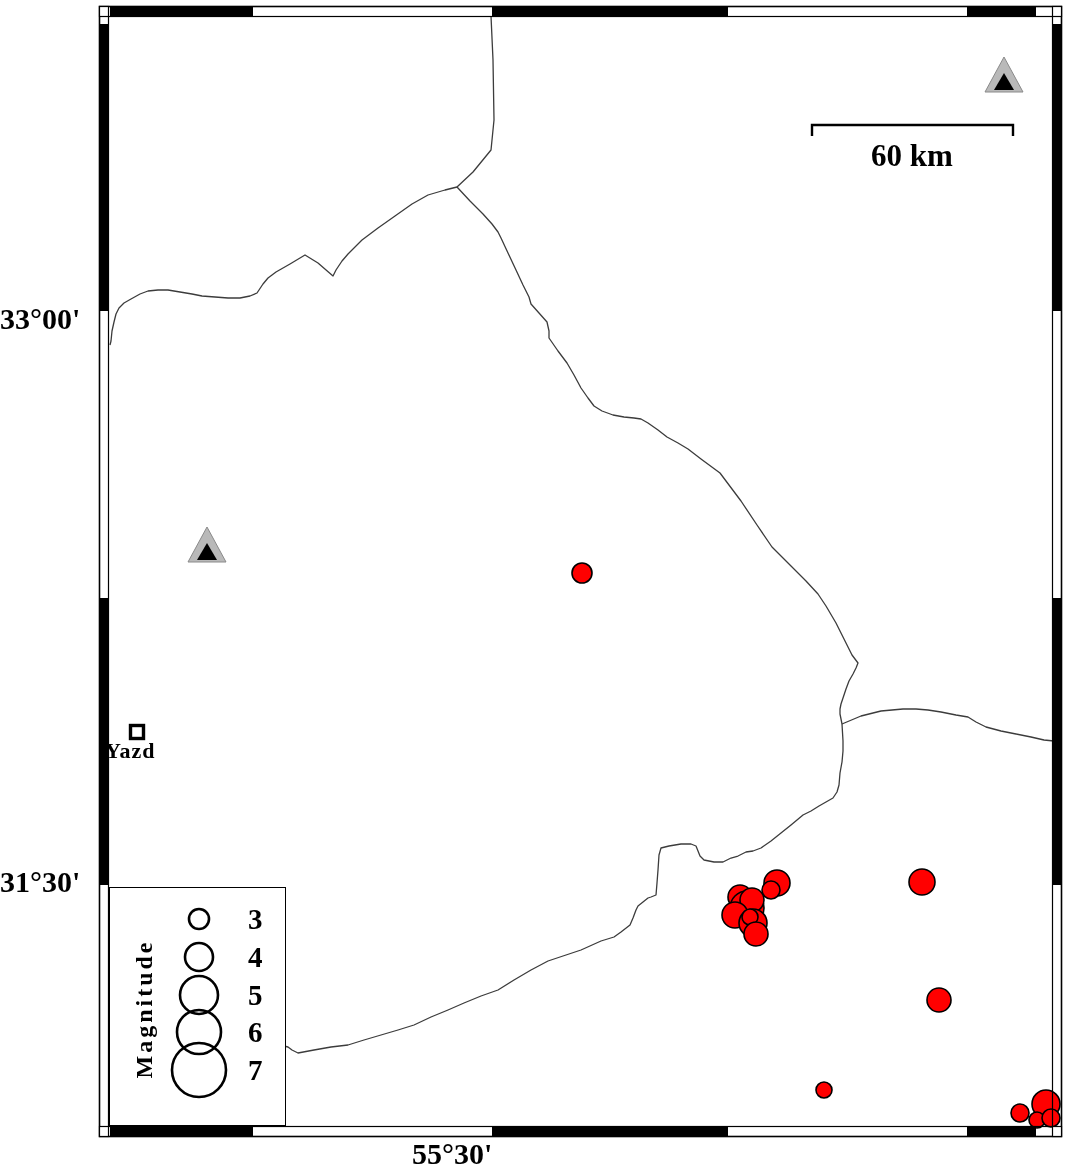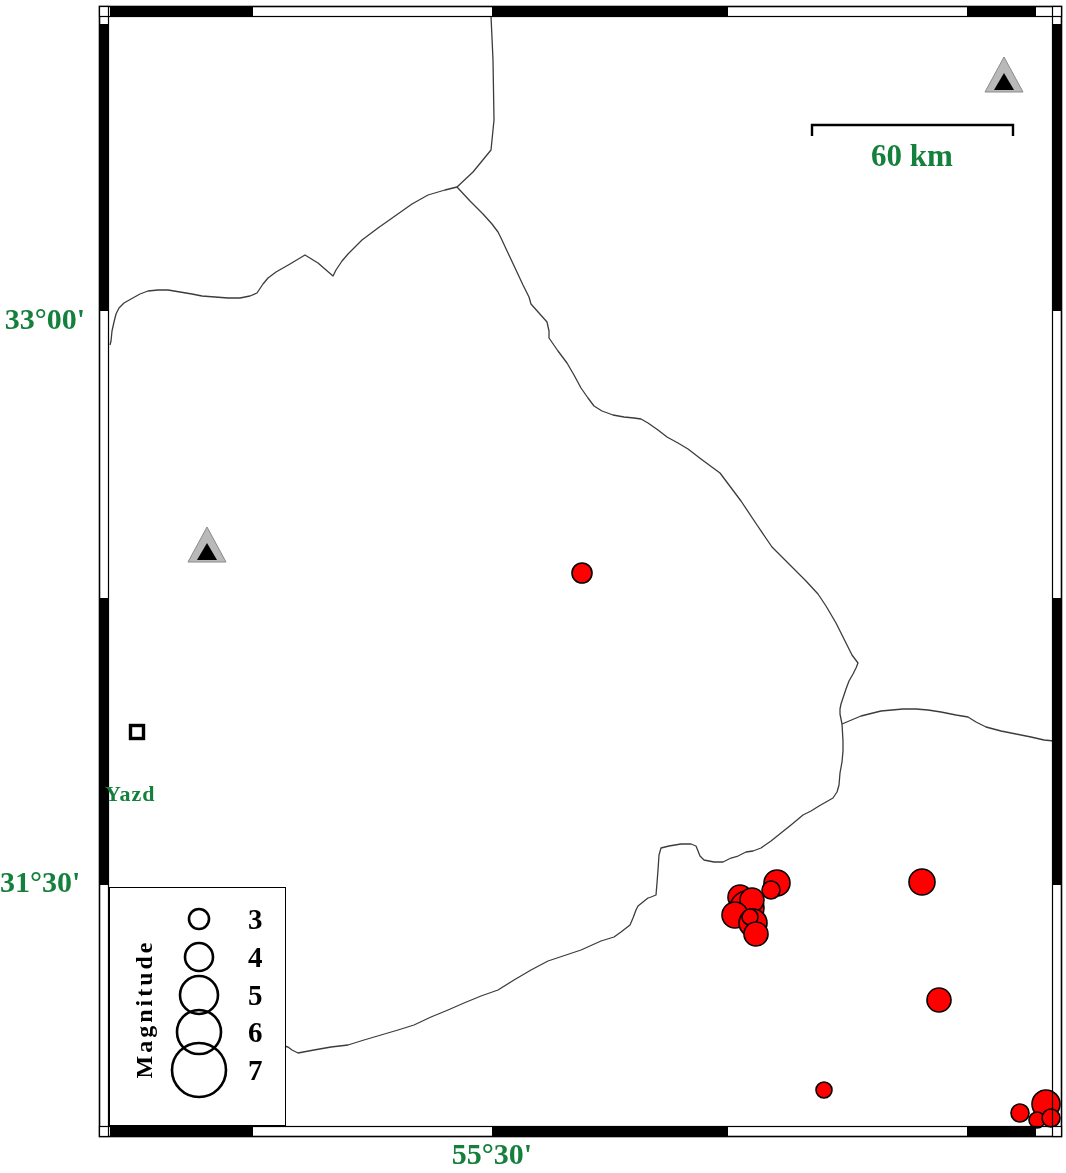--- a/index.html
+++ b/index.html
@@ -1,25 +1,25 @@
 <!DOCTYPE html>
 <html><head>
 <meta charset="utf-8">
 <style>
   html,body{margin:0;padding:0;background:#ffffff;}
   #wrap{position:relative;width:1066px;height:1173px;background:#ffffff;
         font-family:"Liberation Serif",serif;overflow:hidden;}
   #map-svg{position:absolute;left:0;top:0;}
-  .maplabel{position:absolute;font-weight:bold;color:#15803d;white-space:nowrap;}
-  #lat-top{left:0px;top:302px;width:90px;text-align:center;font-size:30px;}
+  .maplabel{position:absolute;font-weight:bold;color:#000000;white-space:nowrap;}
+  #lat-top{left:0px;top:302px;width:90px;text-align:left;font-size:30px;}
   #lat-bottom{left:0px;top:865px;width:90px;font-size:30px;}
-  #lon-left{left:412px;top:1137px;width:160px;text-align:center;font-size:30px;}
+  #lon-left{left:412px;top:1137px;width:160px;font-size:30px;}
   #lon-right{left:888px;top:1137px;width:160px;text-align:center;font-size:30px;}
   #scale-label{left:832px;top:138px;width:160px;text-align:center;font-size:31px;}
-  #city-label{left:105px;top:738px;font-size:22px;letter-spacing:1px;margin-top:43px;}
+  #city-label{left:105px;top:738px;font-size:22px;letter-spacing:1px;}
   #legend-box{position:absolute;left:109px;top:887px;width:177px;height:239px;
               background:#ffffff;border:1.6px solid #000;box-sizing:border-box;}
   #legend-svg{position:absolute;left:0;top:0;}
   #legend-title{position:absolute;left:-76px;top:106px;width:224px;height:30px;
                 transform:rotate(-90deg);text-align:center;font-weight:bold;
                 font-size:24px;letter-spacing:3px;}
   .legend-num{position:absolute;left:138px;width:40px;font-weight:bold;
               font-size:29px;line-height:34px;}
 </style>
 </head>

